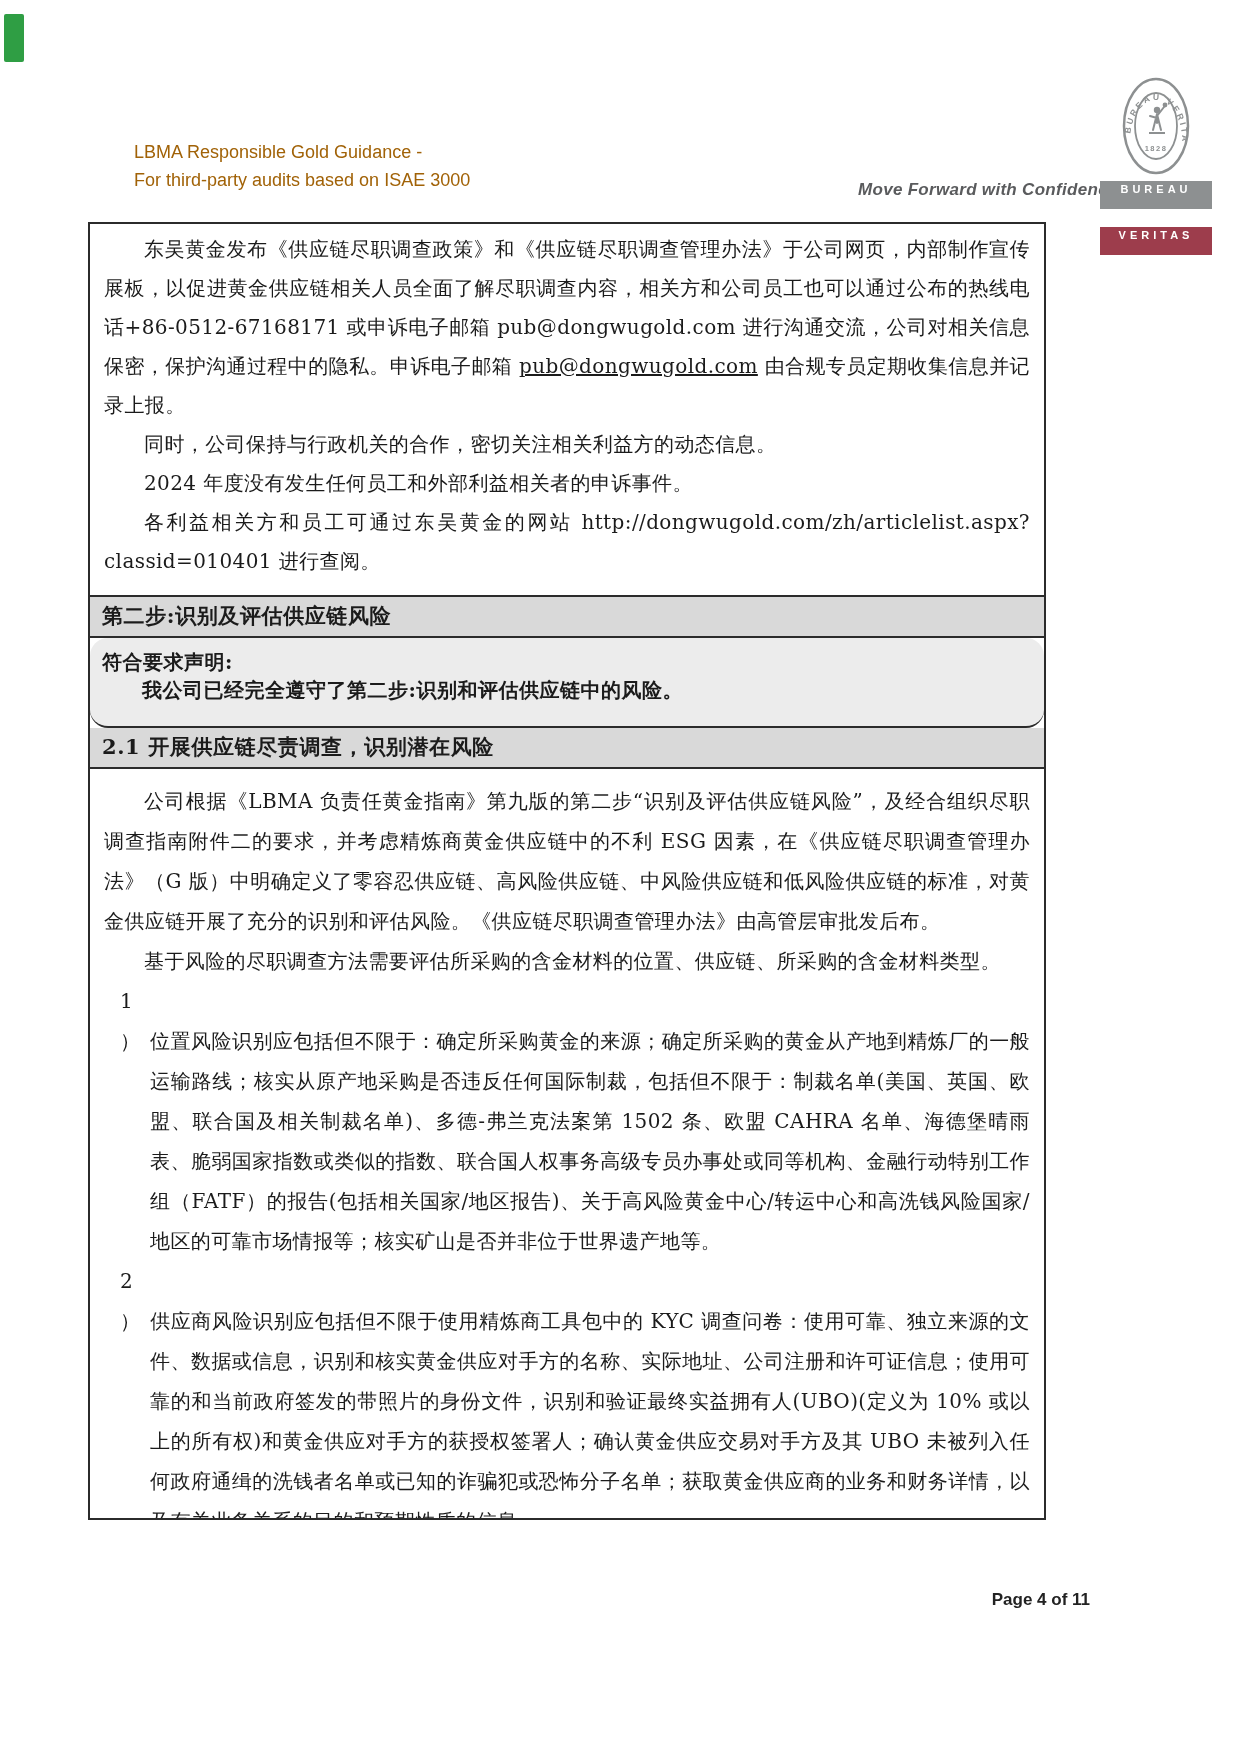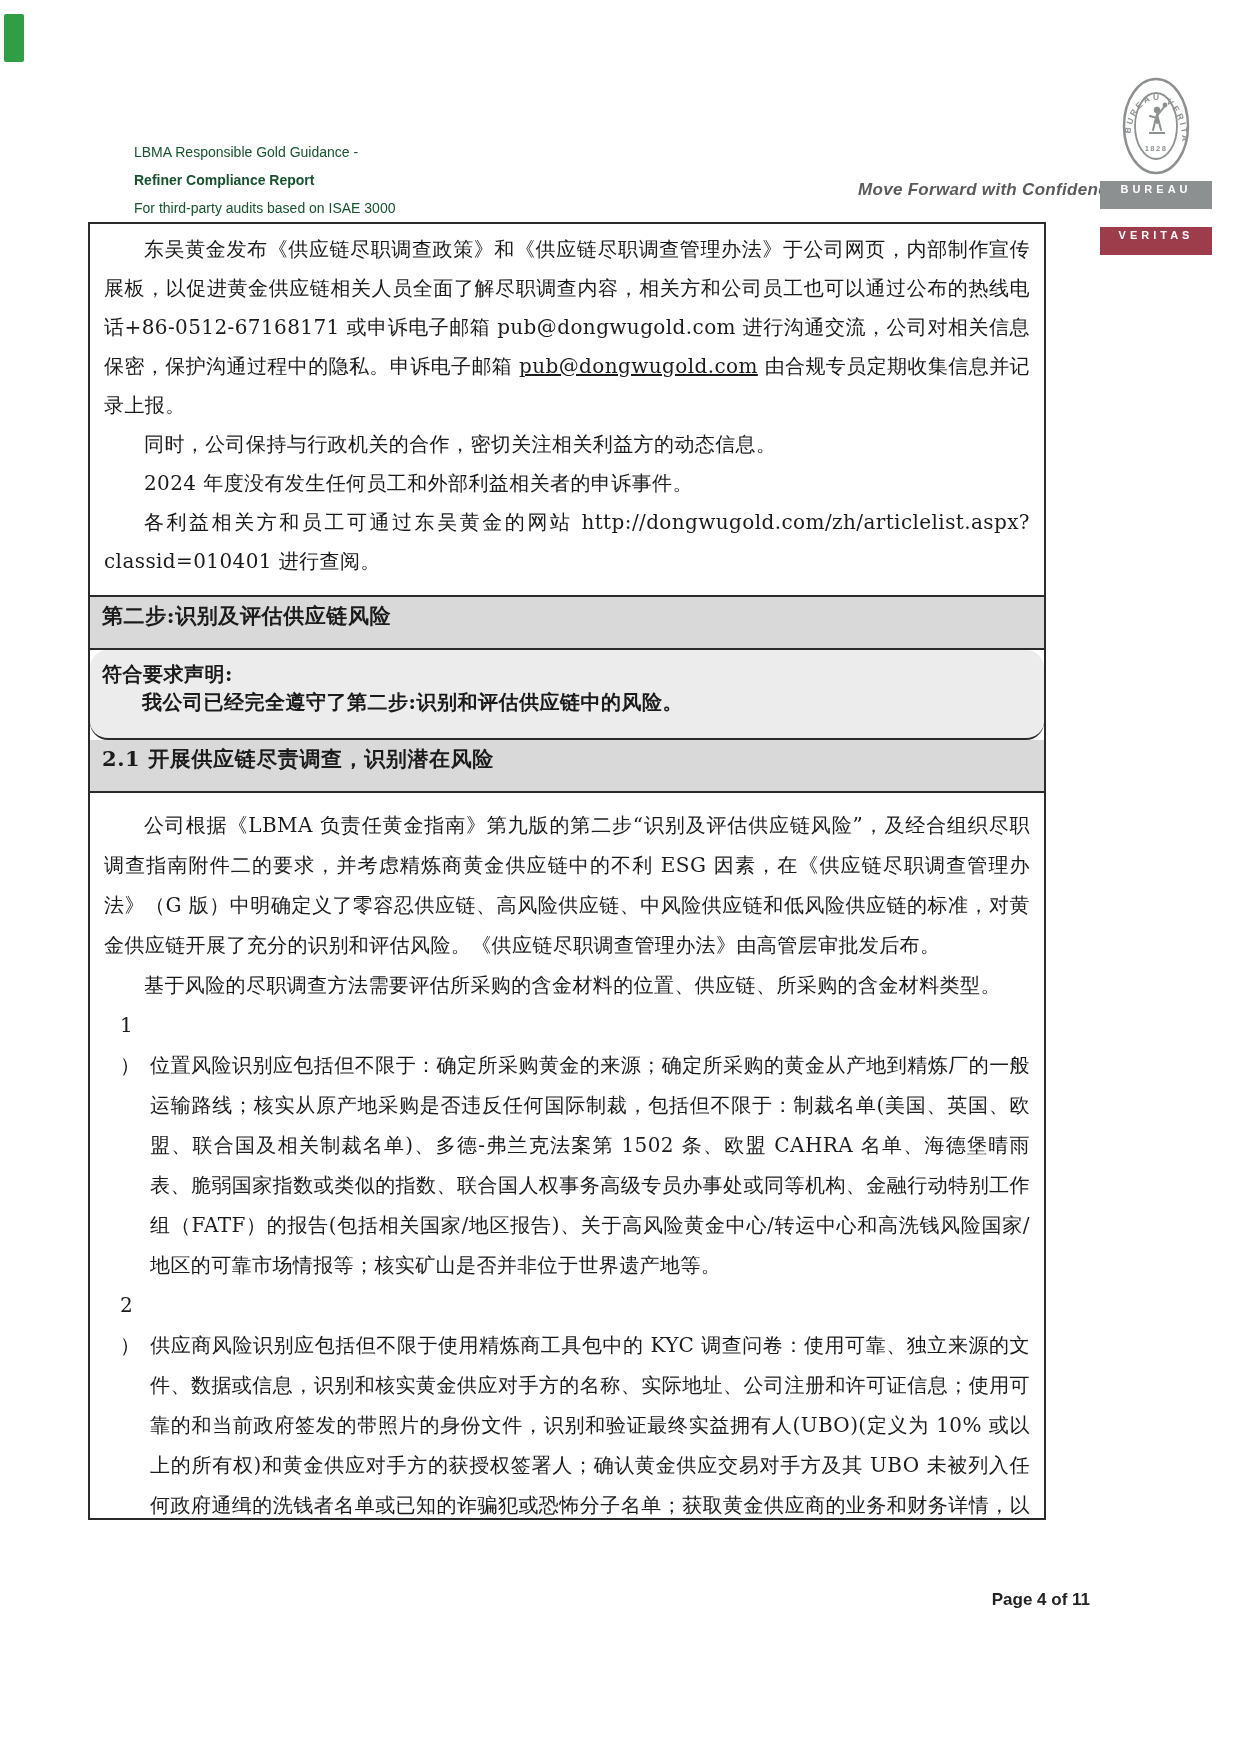--- a/index.html
+++ b/index.html
@@ -14,42 +14,42 @@
   html,body{background:#ffffff;}
   body{
     width:1240px;height:1754px;position:relative;overflow:hidden;
     font-family:"DejaVu Serif", serif;color:var(--ink);
   }
   
   .green-mark{position:absolute;left:4px;top:14px;width:20px;height:48px;
     background:var(--green-mark);border-radius:2px;}
   
   .doc-title{position:absolute;left:134px;top:138px;
-    font-family:"Liberation Sans", sans-serif;font-size:14px;line-height:28px;color:#14532d;}
+    font-family:"Liberation Sans", sans-serif;font-size:18px;line-height:28px;color:#a16207;}
   .doc-title .bold{font-weight:bold;}
   .tagline{position:absolute;left:858px;top:180px;width:250px;
     font-family:"Liberation Sans", sans-serif;font-size:17px;font-weight:bold;font-style:italic;
     color:#5a5b5d;letter-spacing:0.3px;white-space:nowrap;}
   .bv-logo{position:absolute;right:26px;top:76px;width:116px;
     display:flex;flex-direction:column;align-items:center;}
   .bv-logo svg{display:block;}
   .bv-bar{width:112px;height:28px;line-height:16px;text-align:center;color:#fff;
     font-family:"Liberation Sans", sans-serif;font-size:11px;font-weight:bold;letter-spacing:4px;}
   .bv-bar.bureau{background:var(--logo-gray);margin-top:3px;}
   .bv-bar.veritas{background:var(--veritas-red);margin-top:18px;}
   
   .doc-box{position:absolute;left:88px;top:222px;width:958px;height:1298px;
     border:2px solid #2b2b2b;background:#fff;overflow:hidden;}
   .body-block{padding:6px 14px 14px 14px;font-size:20px;line-height:39px;
     text-align:justify;letter-spacing:0.4px;overflow-wrap:break-word;border-radius:25px;}
   .body-block.lower{line-height:40px;padding-top:12px;}
   .body-block p{text-indent:2em;}
   .underline{text-decoration:underline;}
   .section-bar{background:var(--section-bar-gray);border-top:2px solid #2b2b2b;
-    border-bottom:2px solid #2b2b2b;padding:5px 12px 18px 12px;
+    border-bottom:2px solid #2b2b2b;padding:5px 12px 6px 12px;
     font-size:21px;font-weight:bold;letter-spacing:0.6px;}
   .section-bar.sub{border-top:none;}
   .statement{background:var(--statement-gray);border-bottom:2px solid #2b2b2b;
     padding:10px 12px 22px 12px;font-size:20px;font-weight:bold;line-height:28px;letter-spacing:0.5px;border-radius:18px;}
   .statement .st-text{text-indent:2em;}
   .num-list{margin-top:0;}
   .li{margin-left:16px;padding-left:30px;text-align:justify;}
   .li .num{display:inline-block;width:30px;margin-left:-30px;}
   
   .page-footer{position:absolute;top:1590px;right:150px;
@@ -57,21 +57,20 @@
 </style>
 </head>
 <body>
 
 <div class="page">
 
   <div class="green-mark"></div>
 
   <div class="doc-title">
     <div>LBMA Responsible Gold Guidance -</div>
-    <div class="bold">Refiner Compliance Report</div>
     <div>For third-party audits based on ISAE 3000</div>
   </div>
 
   <div class="tagline">Move Forward with Confidence</div>
 
   <div class="bv-logo">
     <svg width="72" height="102" viewBox="0 0 72 102">
       <defs>
         <path id="bvarc" d="M 10,64 A 26,40 0 1 1 62,64" fill="none"></path>
       </defs>

